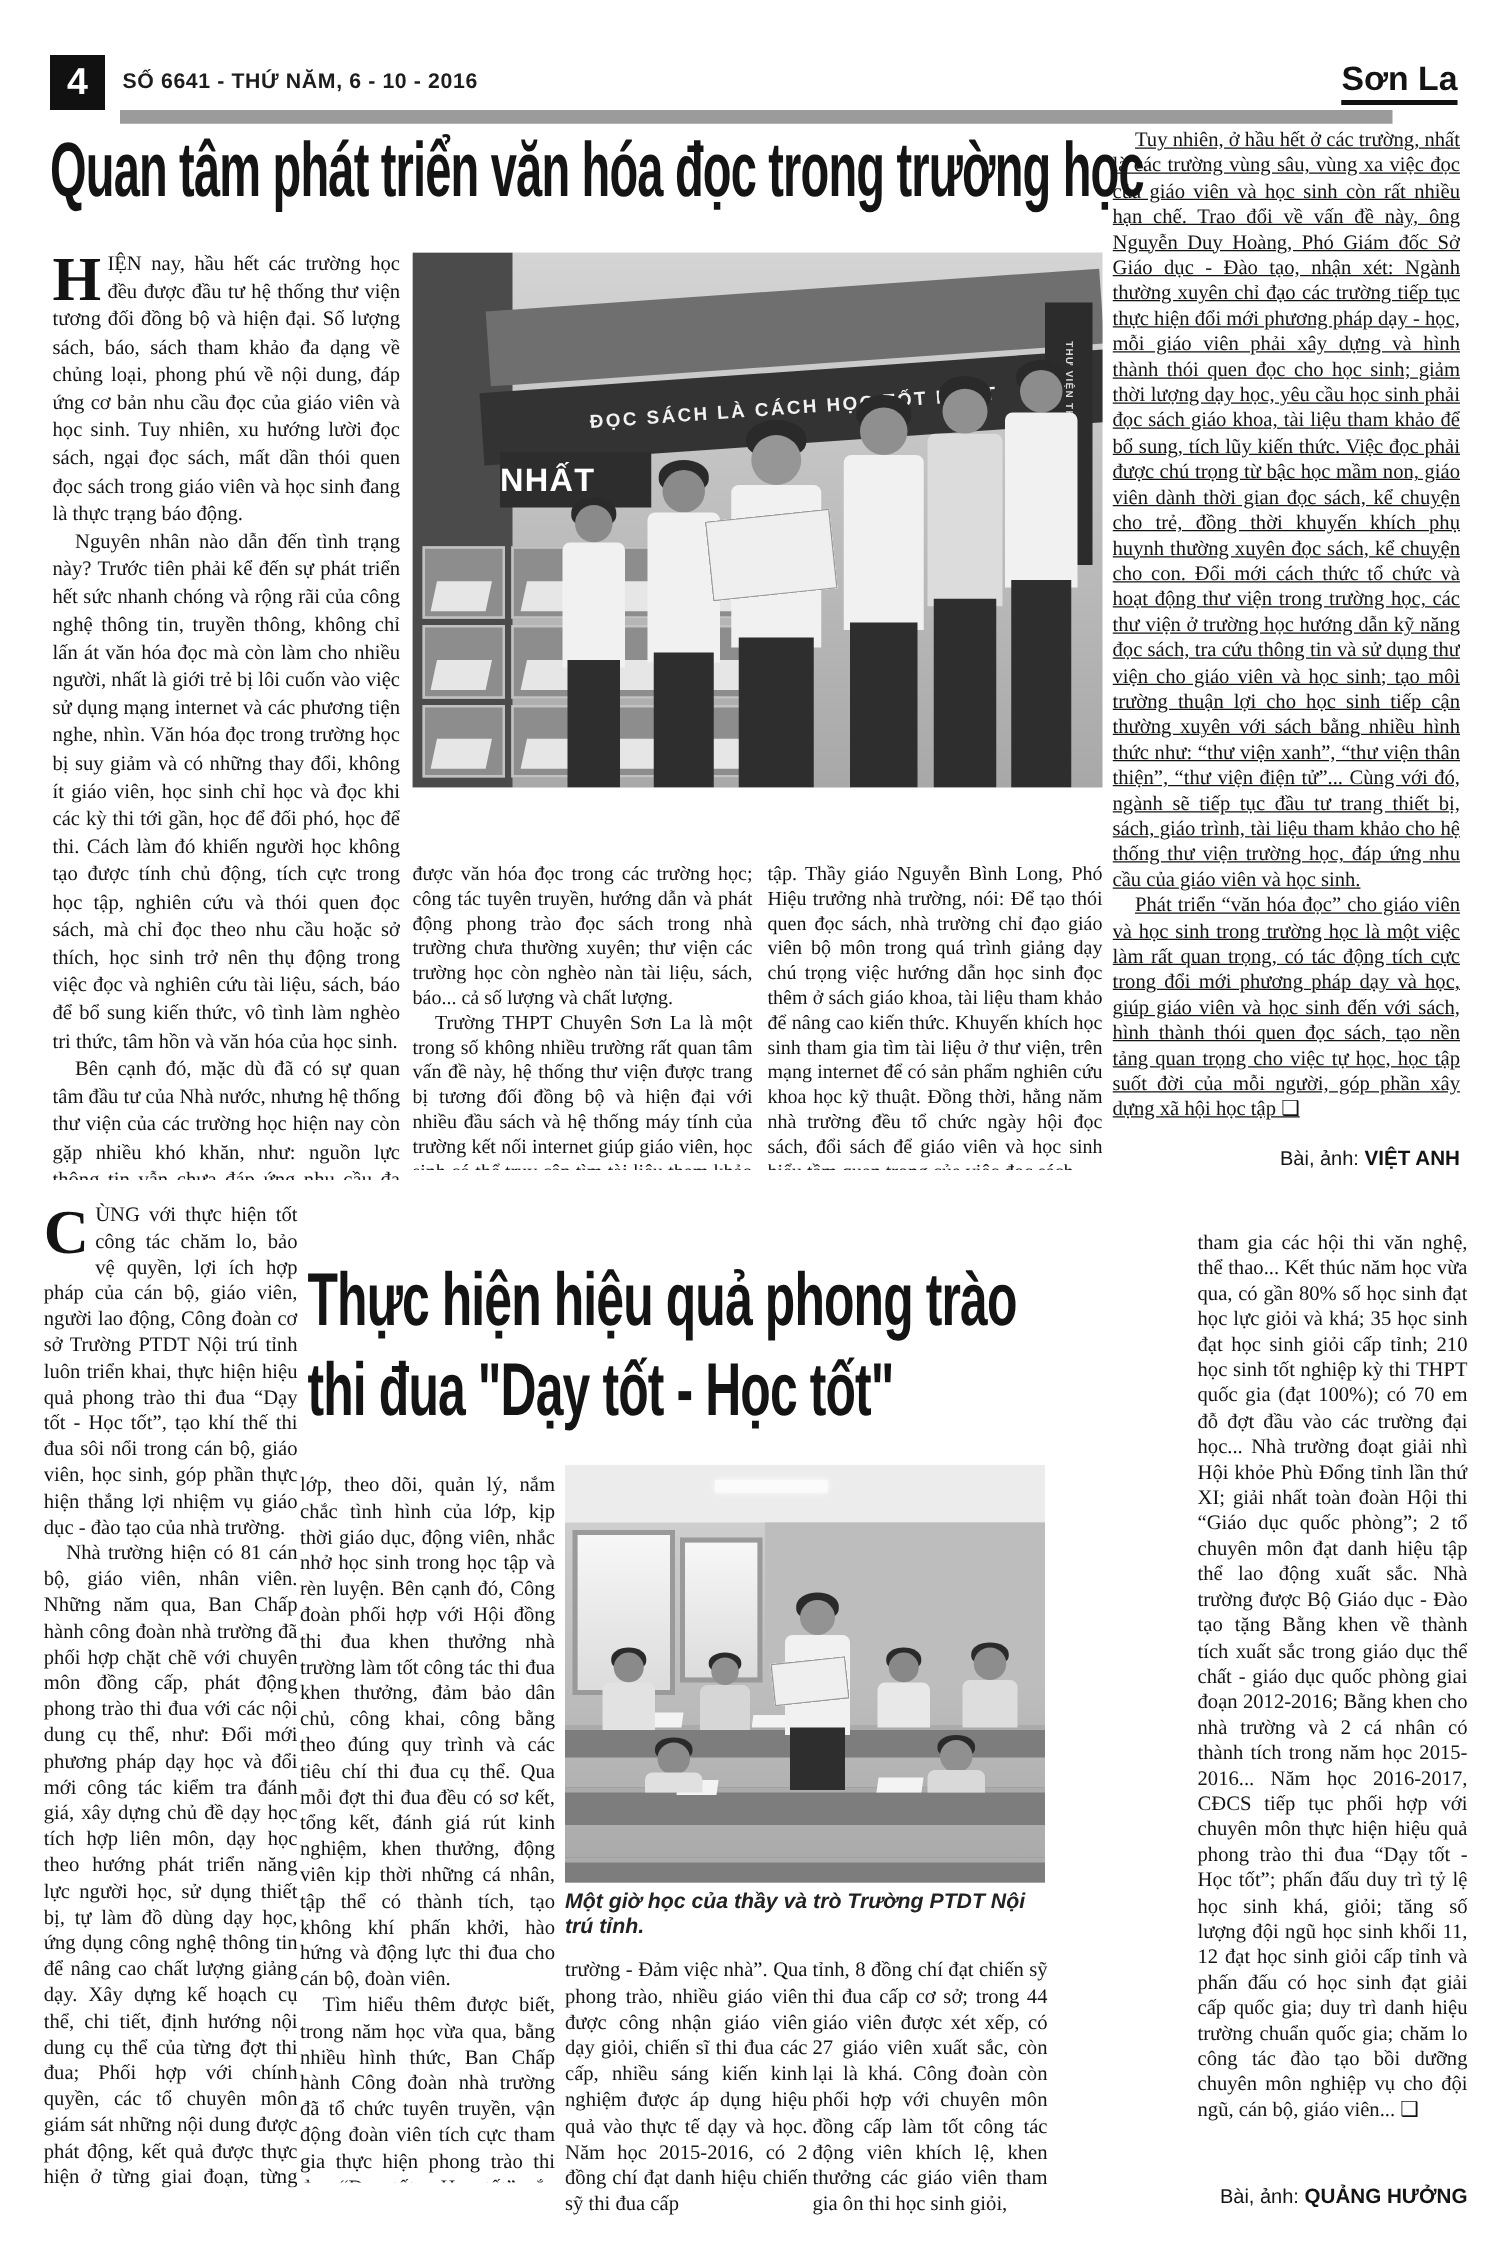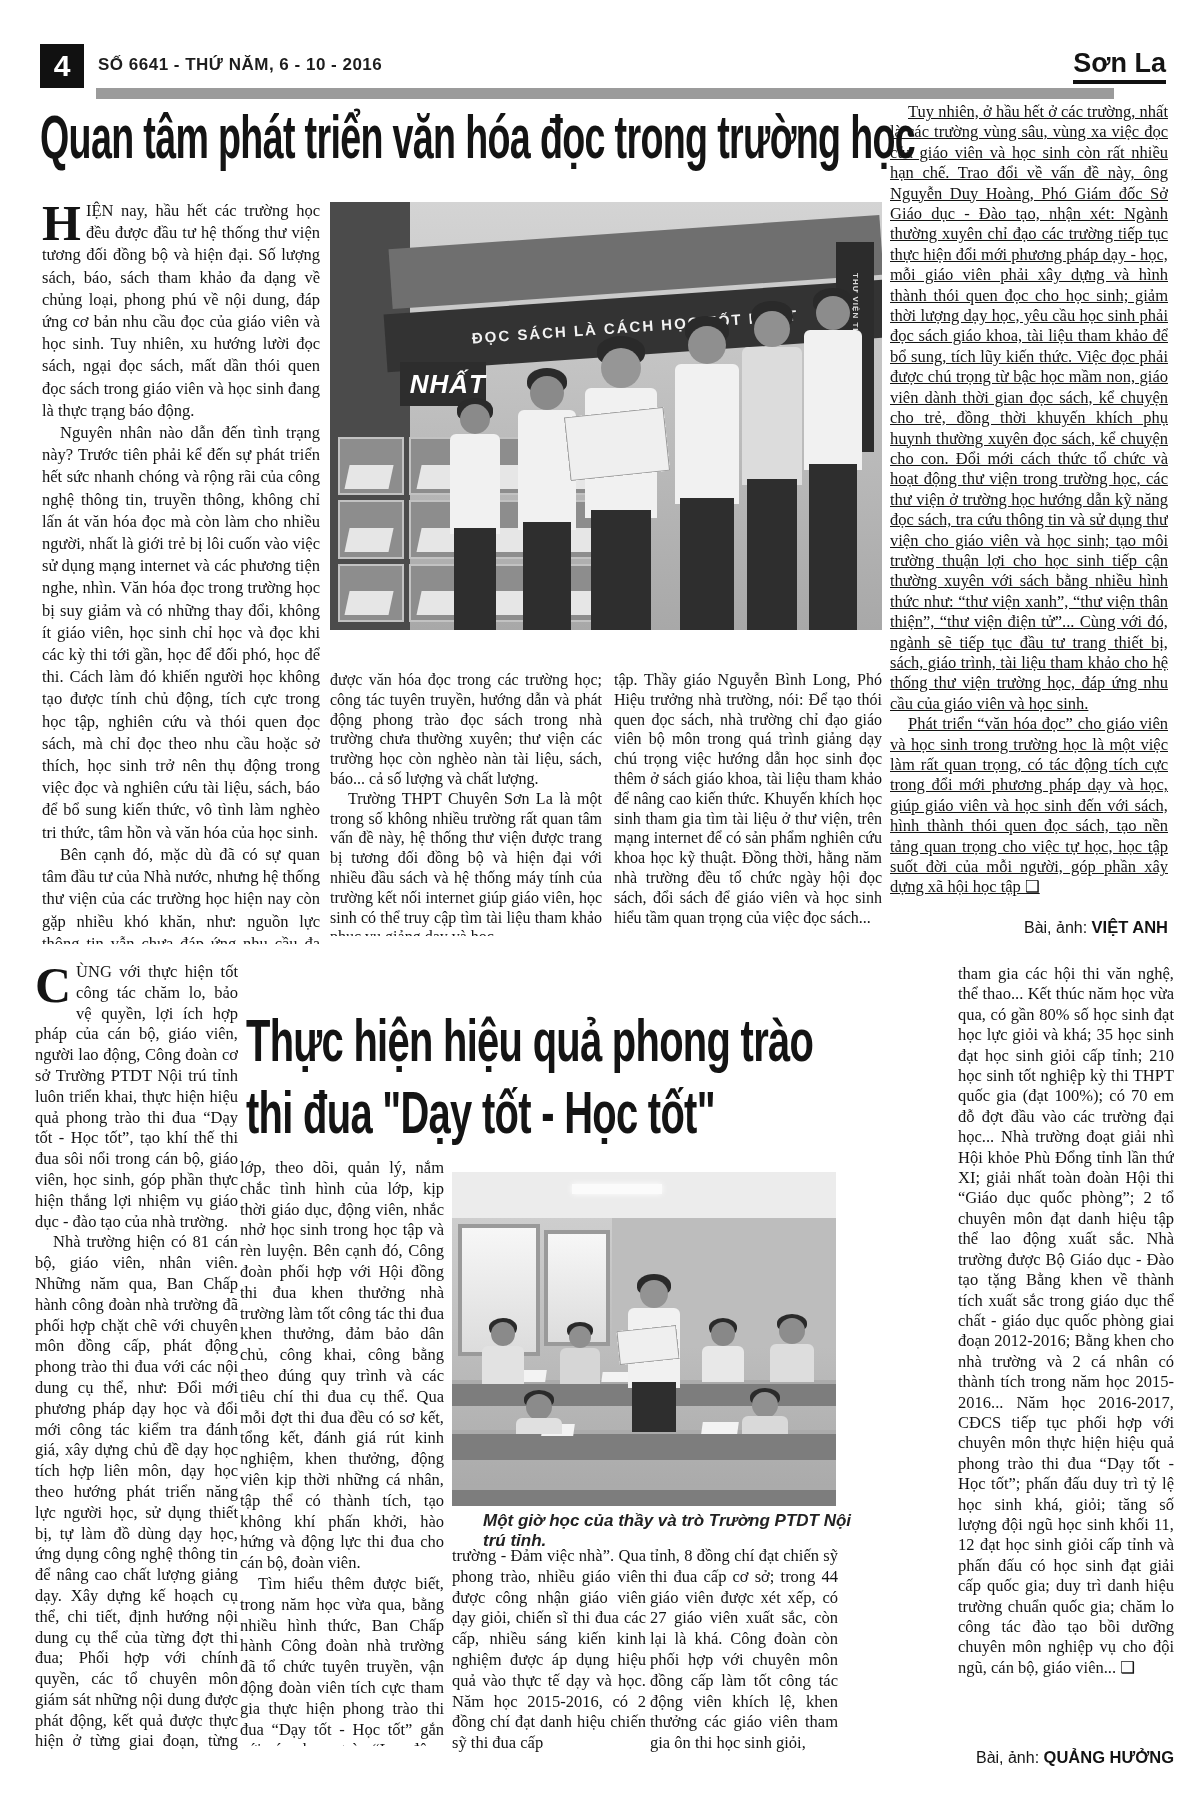--- a/index.html
+++ b/index.html
@@ -19,37 +19,37 @@
       font-family:"Liberation Sans",sans-serif;font-weight:bold;font-size:57px;
       letter-spacing:-1px;transform:scale(.66,1.08);transform-origin:left top;}
   .kicker{position:absolute;left:246px;top:972px;font-family:"Liberation Sans",sans-serif;
       font-weight:bold;font-size:22px;letter-spacing:.3px;}
   .headline2{position:absolute;left:246px;top:1004px;width:640px;
       font-family:"Liberation Sans",sans-serif;font-weight:bold;font-size:57px;line-height:69px;
       letter-spacing:-1px;white-space:nowrap;transform:scale(.70,1.05);transform-origin:left top;}
   
   .col{position:absolute;text-align:justify;overflow:hidden;}
   .col .para{margin:0;text-indent:18px;}
-  .col .para.nofirst{text-indent:0;}
+  .col .para.nofirst{text-indent:0;margin-top:20px;}
   .c-a1-left{left:42px;top:200px;width:278px;height:744px;font-size:16.5px;line-height:22.2px;}
   .c-a1-mid-a{left:330px;top:670px;width:272px;height:266px;font-size:16px;line-height:19.8px;}
   .c-a1-mid-b{left:614px;top:670px;width:268px;height:266px;font-size:16px;line-height:19.8px;}
   .c-a1-right{left:890px;top:102px;width:278px;height:812px;font-size:16.5px;line-height:20.4px;text-decoration:underline;}
   .c-a2-col1{left:35px;top:962px;width:203px;height:788px;font-size:16.5px;line-height:20.8px;}
   .c-a2-col2{left:240px;top:1158px;width:204px;height:588px;font-size:16.5px;line-height:20.8px;}
   .c-a2-col3{left:452px;top:1546px;width:194px;height:252px;font-size:16.5px;line-height:20.8px;}
   .c-a2-col4{left:650px;top:1546px;width:188px;height:252px;font-size:16.5px;line-height:20.8px;}
   .c-a2-right{left:958px;top:964px;width:216px;height:780px;font-size:16.5px;line-height:20.4px;}
   .dropcap::first-letter{float:left;font-size:50px;line-height:40px;padding:3px 5px 0 0;font-weight:bold;}
   .col .para.dropcap{text-indent:0;}
   
   .caption{position:absolute;font-family:"Liberation Sans",sans-serif;font-weight:bold;
       font-style:italic;font-size:17px;color:#222;}
   .cap1{left:330px;top:637px;width:552px;}
-  .cap2{left:452px;top:1511px;width:384px;margin-left:31px;}
+  .cap2{left:452px;top:1511px;width:384px;}
   .byline{position:absolute;text-align:right;font-family:"Liberation Sans",sans-serif;font-size:16px;}
   .byline b{font-size:16.5px;}
   .by1{left:890px;top:918px;width:278px;}
   .by2{left:958px;top:1748px;width:216px;}
   
   .photo{position:absolute;overflow:hidden;background:linear-gradient(#d4d4d4,#a8a8a8);}
   .photo1{left:330px;top:202px;width:552px;height:428px;}
   .photo2{left:452px;top:1172px;width:384px;height:334px;}
   .ph{position:absolute;}
   .band{background:#333;transform:rotate(-4deg);display:flex;align-items:center;justify-content:center;}
@@ -90,21 +90,21 @@
       <p class="para">Nguyên nhân nào dẫn đến tình trạng này? Trước tiên phải kể đến sự phát triển hết sức nhanh chóng và rộng rãi của công nghệ thông tin, truyền thông, không chỉ lấn át văn hóa đọc mà còn làm cho nhiều người, nhất là giới trẻ bị lôi cuốn vào việc sử dụng mạng internet và các phương tiện nghe, nhìn. Văn hóa đọc trong trường học bị suy giảm và có những thay đổi, không ít giáo viên, học sinh chỉ học và đọc khi các kỳ thi tới gần, học để đối phó, học để thi. Cách làm đó khiến người học không tạo được tính chủ động, tích cực trong học tập, nghiên cứu và thói quen đọc sách, mà chỉ đọc theo nhu cầu hoặc sở thích, học sinh trở nên thụ động trong việc đọc và nghiên cứu tài liệu, sách, báo để bổ sung kiến thức, vô tình làm nghèo tri thức, tâm hồn và văn hóa của học sinh.</p>
       <p class="para">Bên cạnh đó, mặc dù đã có sự quan tâm đầu tư của Nhà nước, nhưng hệ thống thư viện của các trường học hiện nay còn gặp nhiều khó khăn, như: nguồn lực thông tin vẫn chưa đáp ứng nhu cầu đa dạng của giáo viên và học sinh; chưa xây dựng</p>
     </div>
 
   <div class="photo photo1">
     <div class="ph" style="left:0;top:0;width:80px;height:428px;background:#4b4b4b;"></div>
     <div class="ph" style="left:60px;top:30px;width:492px;height:60px;background:#6f6f6f;transform:rotate(-4deg);"></div>
     <div class="ph band" style="left:55px;top:95px;width:500px;height:58px;">
       <span class="band-text">ĐỌC SÁCH LÀ CÁCH HỌC TỐT NHẤT</span>
     </div>
-    <div class="ph" style="left:70px;top:160px;width:86px;height:44px;background:#2d2d2d;display:flex;align-items:center;justify-content:flex-end;font-style:italic;">
+    <div class="ph" style="left:70px;top:160px;width:121px;height:44px;background:#2d2d2d;display:flex;align-items:center;justify-content:flex-start;">
       <span class="big-nhat">NHẤT</span>
     </div>
     <div class="ph" style="left:506px;top:40px;width:38px;height:210px;background:#2c2c2c;display:flex;align-items:center;justify-content:center;">
       <span class="side-label">THƯ VIỆN THÂN THIỆN CỦA EM</span>
     </div>
     <div class="ph cellgrid" style="left:8px;top:235px;width:280px;height:185px;">
       <div class="cell"></div>
       <div class="cell"></div>
       <div class="cell"></div>
       <div class="cell"></div>

